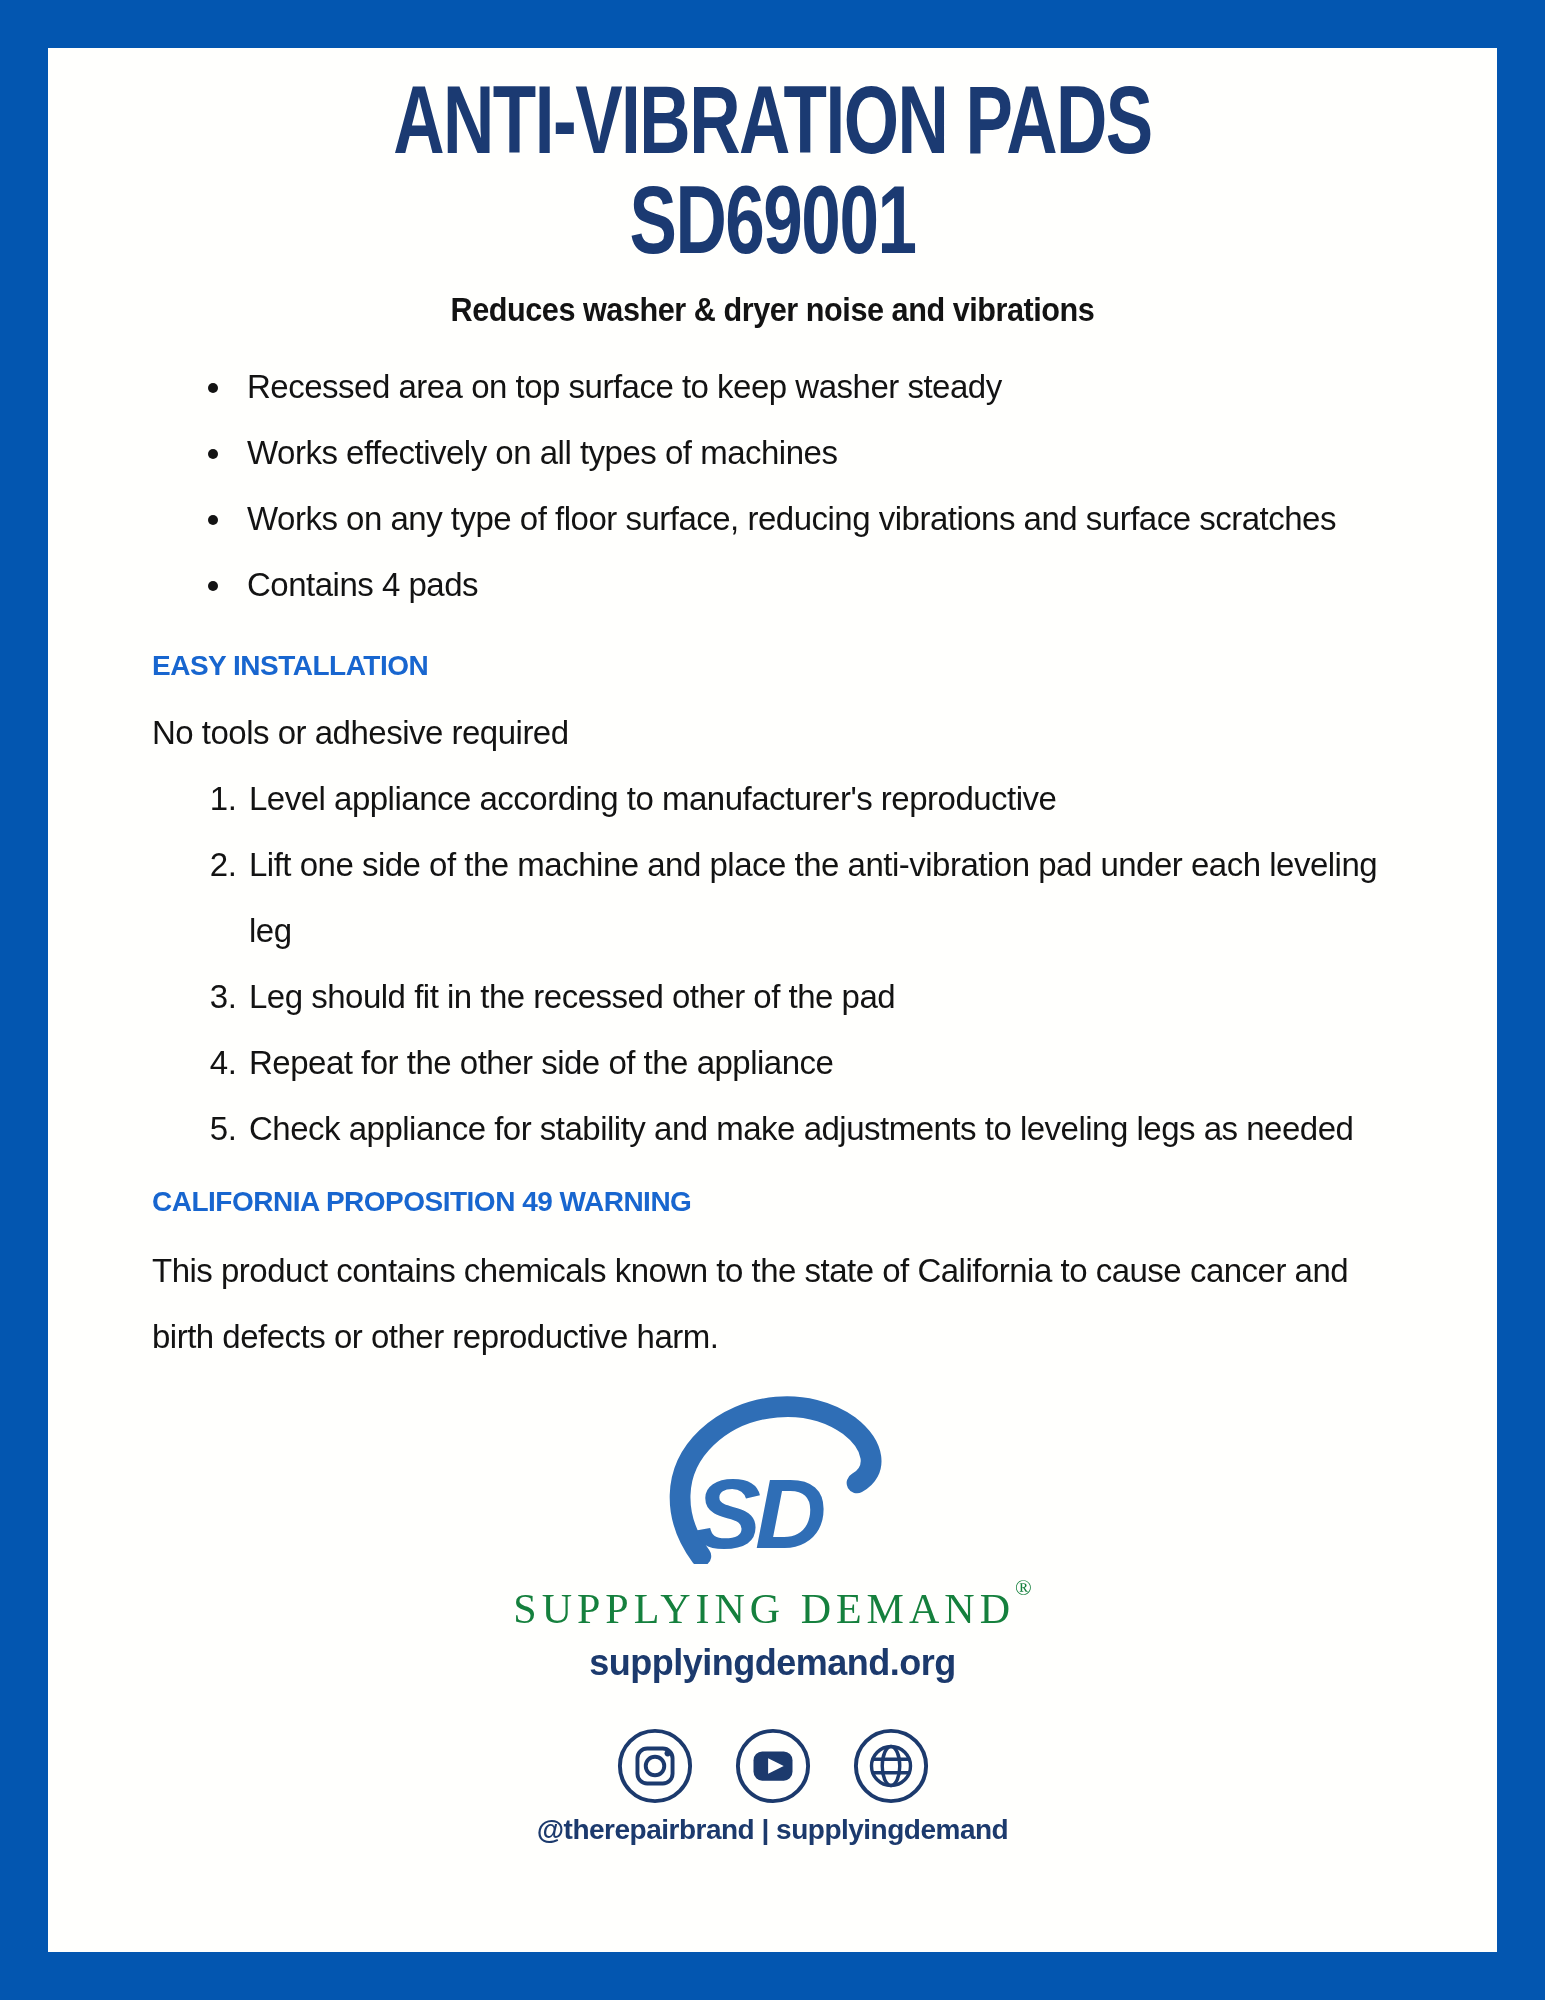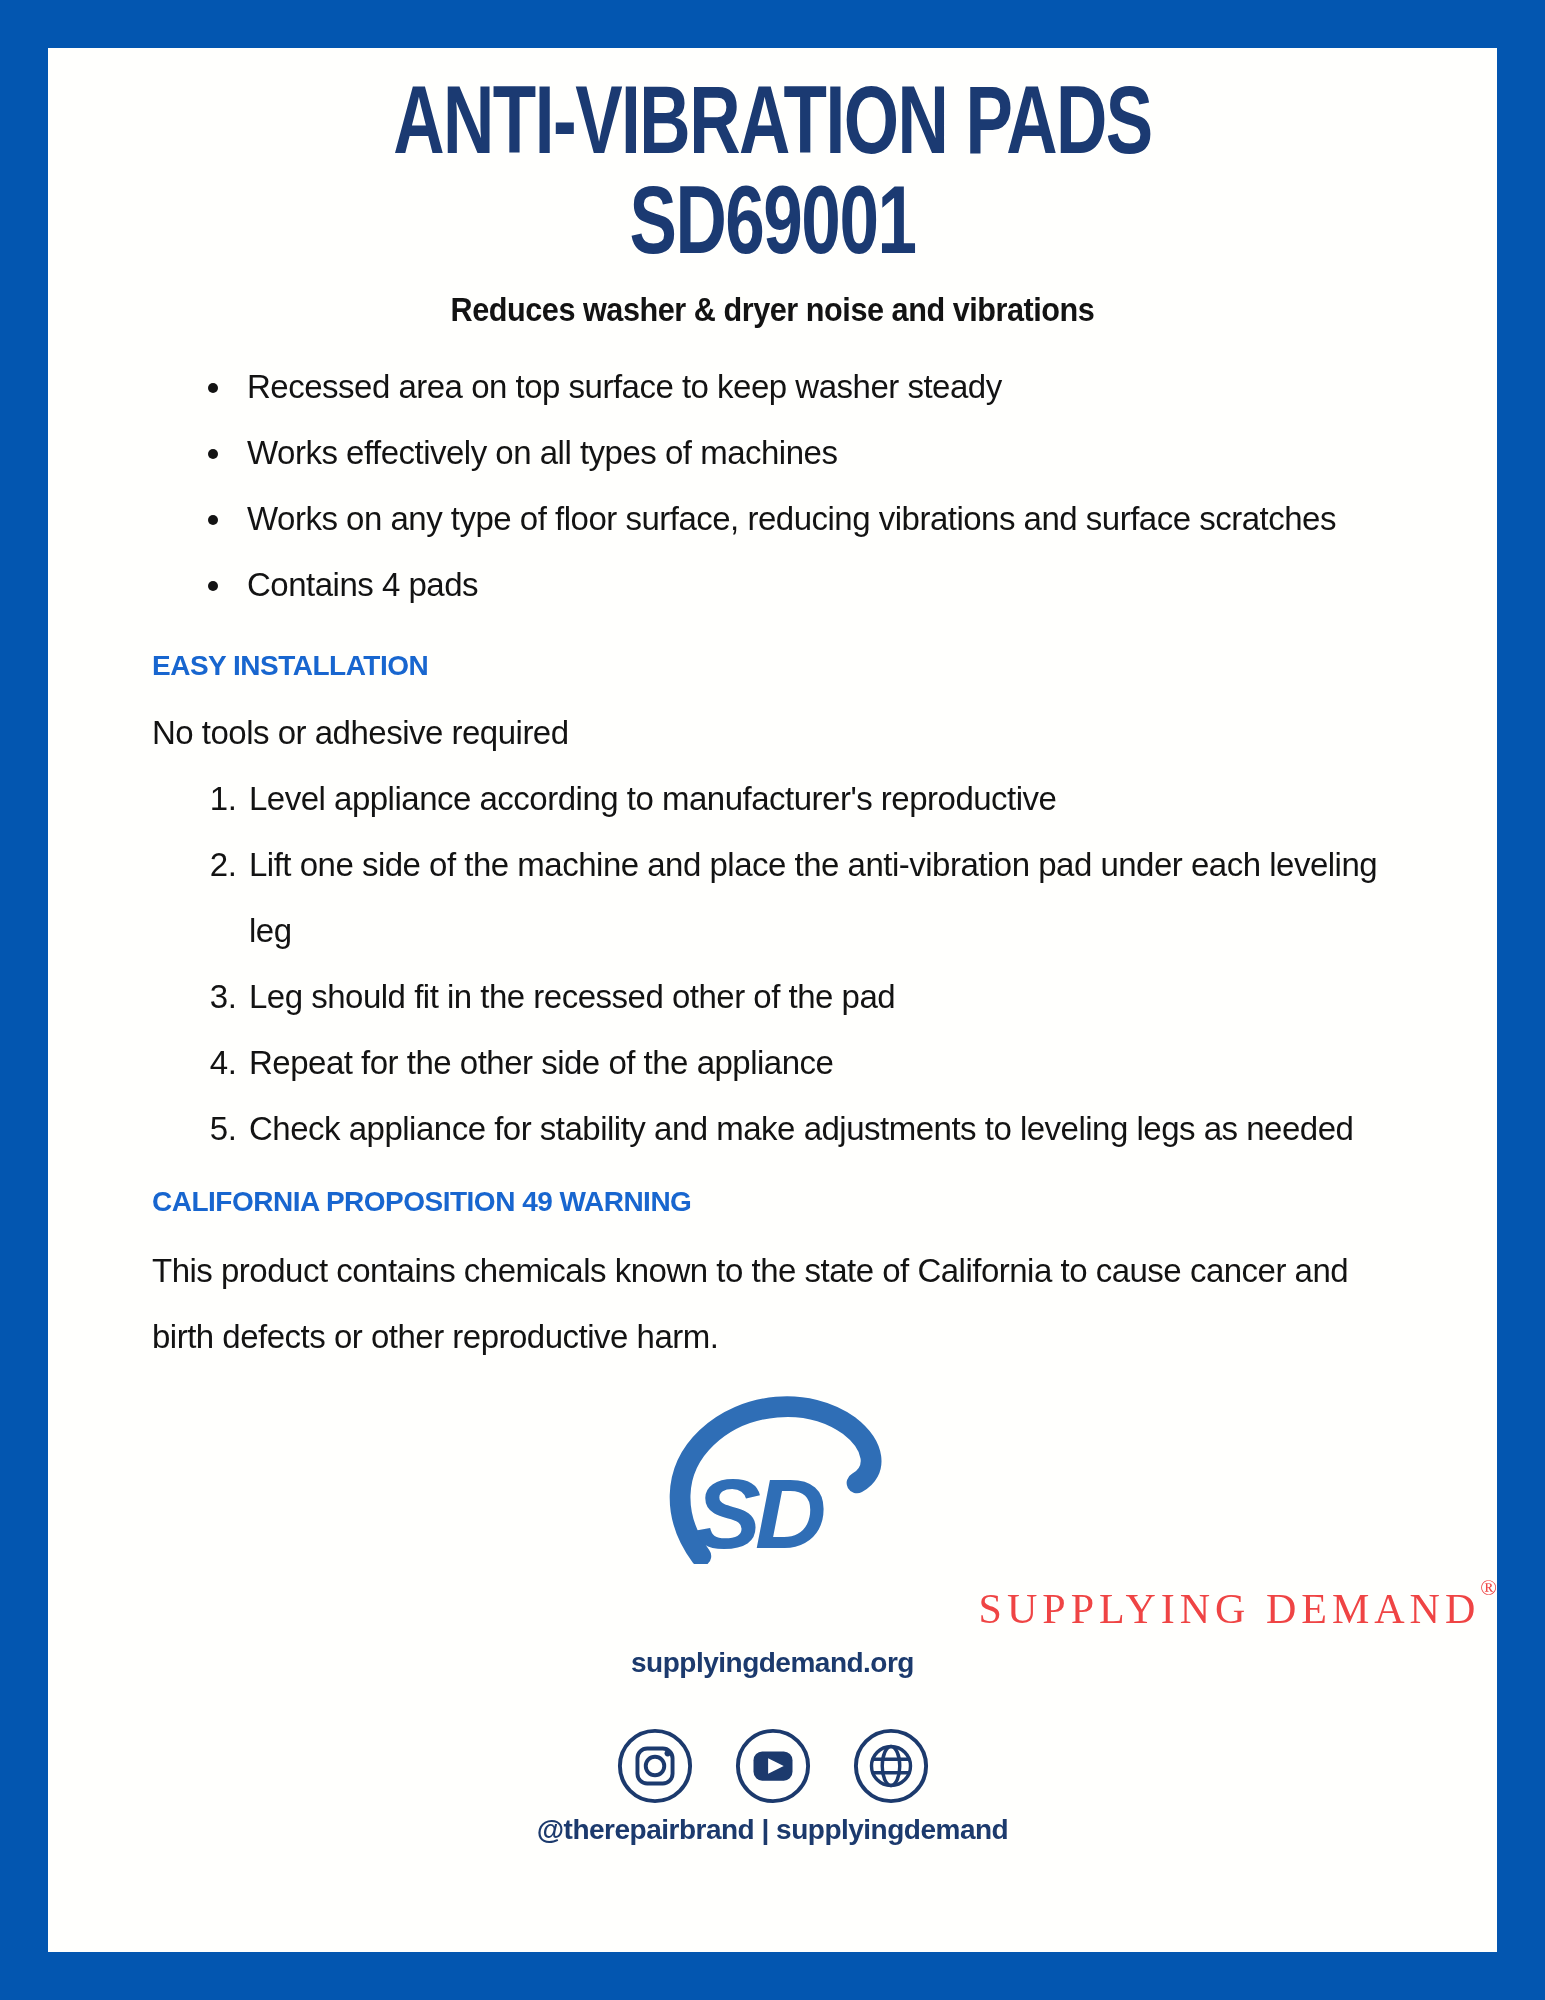--- a/index.html
+++ b/index.html
@@ -76,37 +76,36 @@
     margin-top:10px;
     max-width:1240px;
   }
   
   .brand-block{
     text-align:center;
     margin-top:24px;
   }
   .logo-svg{display:block;margin:0 auto;}
   .brand-name{
-    color:#ef4444;
+    color:#15803d;
     font-family:"Liberation Serif", serif;
     font-size:42px;
     line-height:48px;
     letter-spacing:5px;
-    text-align:right;
   }
   .brand-name sup{
     font-size:22px;
     letter-spacing:0;
     vertical-align:28px;
   }
   .website{
     margin-top:6px;
     color:#1c3a6d;
     font-weight:700;
-    font-size:28px;
+    font-size:36px;
     line-height:48px;
     letter-spacing:-0.5px;
   }
   .social-row{
     margin-top:40px;
     display:flex;
     justify-content:center;
     gap:40px;
   }
   .social-row .icon{

